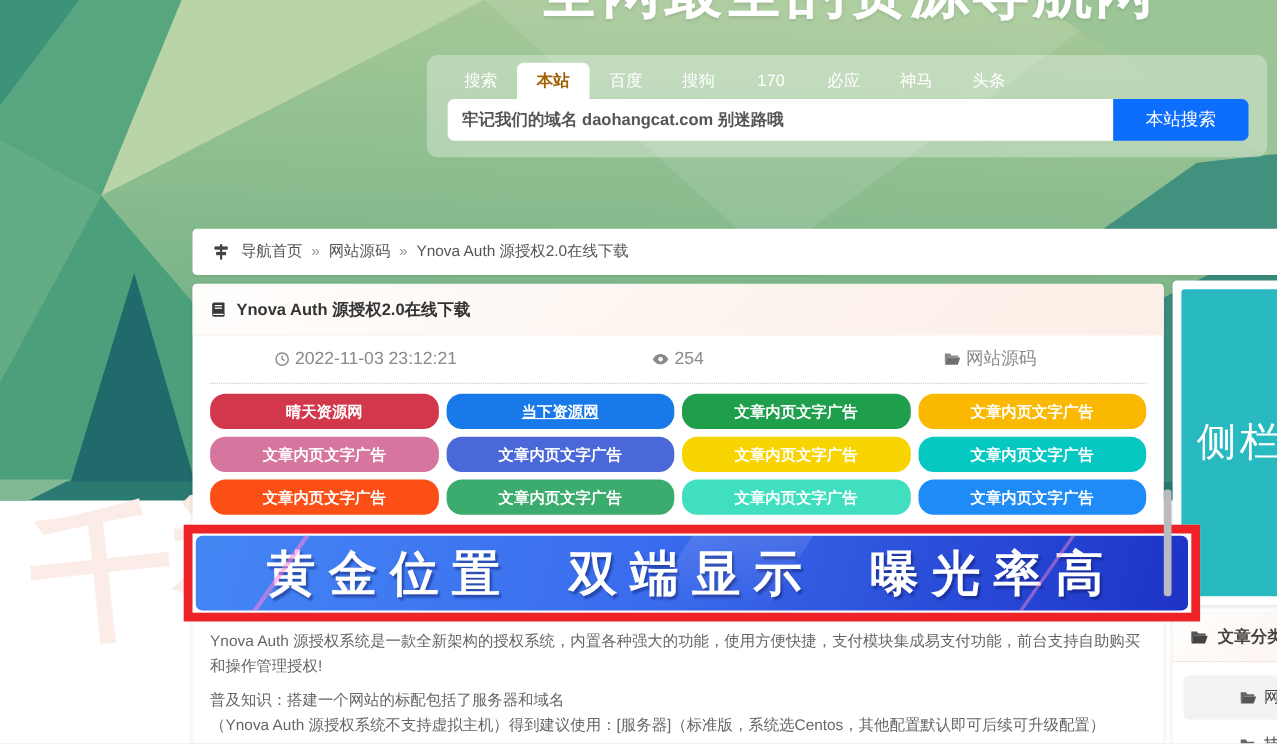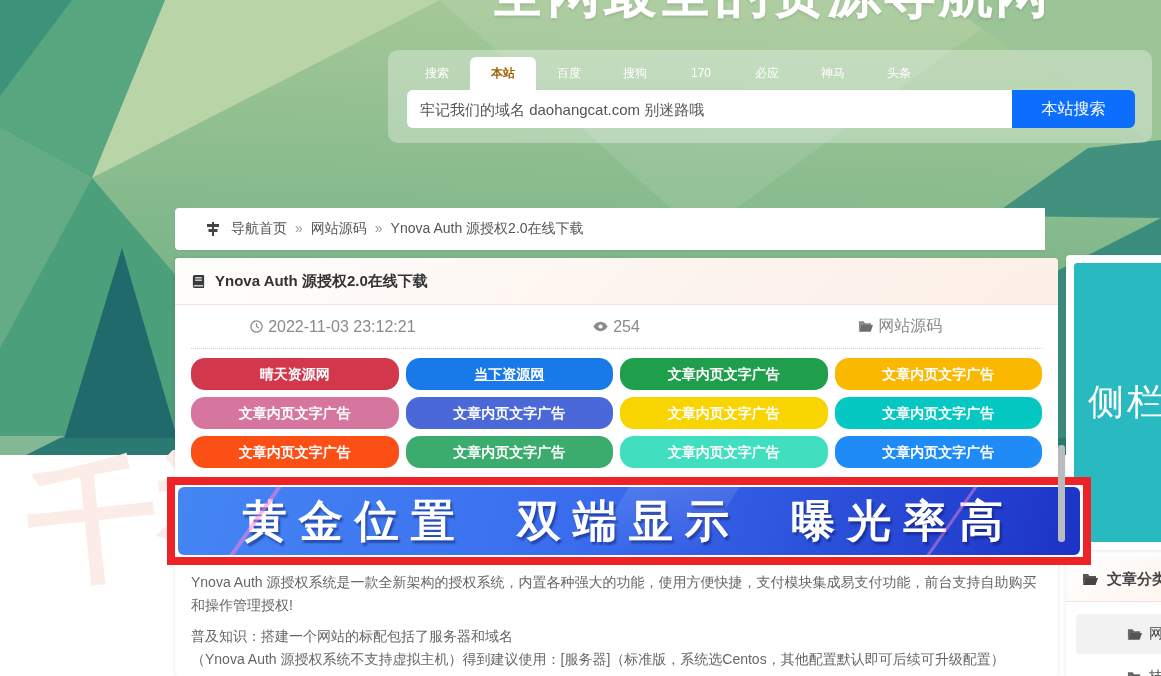--- a/index.html
+++ b/index.html
@@ -13,32 +13,32 @@
   .watermark span { position:absolute; font-size:130px; font-weight:bold; color:#fbece7; }
   .wm-a { left:28px; top:-20px; transform:rotate(-6deg); }
 
   
   .hero-title { position:absolute; left:386px; top:-46px; width:770px; text-align:center;
     font-size:54px; line-height:76px; font-weight:bold; color:#fff; letter-spacing:2px;
     text-shadow:0 2px 3px rgba(0,0,0,.10); white-space:nowrap; }
   .search-panel { position:absolute; left:388px; top:50px; width:764px; height:93px;
     background:rgba(255,255,255,.32); border-radius:10px; }
   .tabs { position:absolute; top:7px; left:16px; height:33px; display:flex; }
-  .tab { width:66px; text-align:center; line-height:33px; color:#fff; font-size:12px; cursor:pointer; }
+  .tab { width:66px; text-align:center; line-height:33px; color:#fff; font-size:15px; cursor:pointer; }
   .tab.active { background:#fff; color:#a16207; border-radius:6px 6px 0 0; font-weight:bold; }
   .search-row { position:absolute; top:40px; left:19px; width:728px; height:38px; display:flex; }
   .search-row input { flex:1; border:none; outline:none; background:#fff; border-radius:6px 0 0 6px;
-    padding:0 13px; font-size:15px; color:#444; font-family:inherit; }
+    padding:0 13px; font-size:15px; color:#444; font-family:inherit;font-weight:bold; }
   .search-row input::placeholder { color:#555; opacity:1; }
   .search-btn { width:123px; border:none; background:#0d6efd; color:#fff; font-size:16px;
     border-radius:0 6px 6px 0; cursor:pointer; font-family:inherit; }
 
   
-  .breadcrumb-bar { position:absolute; left:175px; top:208px; width:870px; height:42px; background:#fff;
-    border-radius:4px 0 0 4px; display:flex; align-items:center; padding-left:30px; z-index:1;
+  .breadcrumb-bar { position:absolute; left:175px; top:208px; width:986px; height:42px; background:#fff;
+    border-radius:4px 0 0 4px; display:flex; align-items:center; padding-left:18px; z-index:1;
     font-size:14px; color:#555; box-shadow:0 1px 2px rgba(0,0,0,.06); }
   .breadcrumb-bar .bc-icon { margin-right:10px; display:flex; }
   .breadcrumb-bar .sep { color:#999; margin:0 8px; }
   .breadcrumb-bar .crumb { color:#555; }
 
   
   .main-card { position:absolute; left:175px; top:258px; width:883px; background:#fff; z-index:2;
     border-radius:4px; box-shadow:0 1px 4px rgba(0,0,0,.10); height:418px; }
   .card-header { height:47px; display:flex; align-items:center; gap:9px; padding:0 16px;
     background:linear-gradient(135deg,#fffefd 0%,#fdf4ee 55%,#fcefe7 100%);

